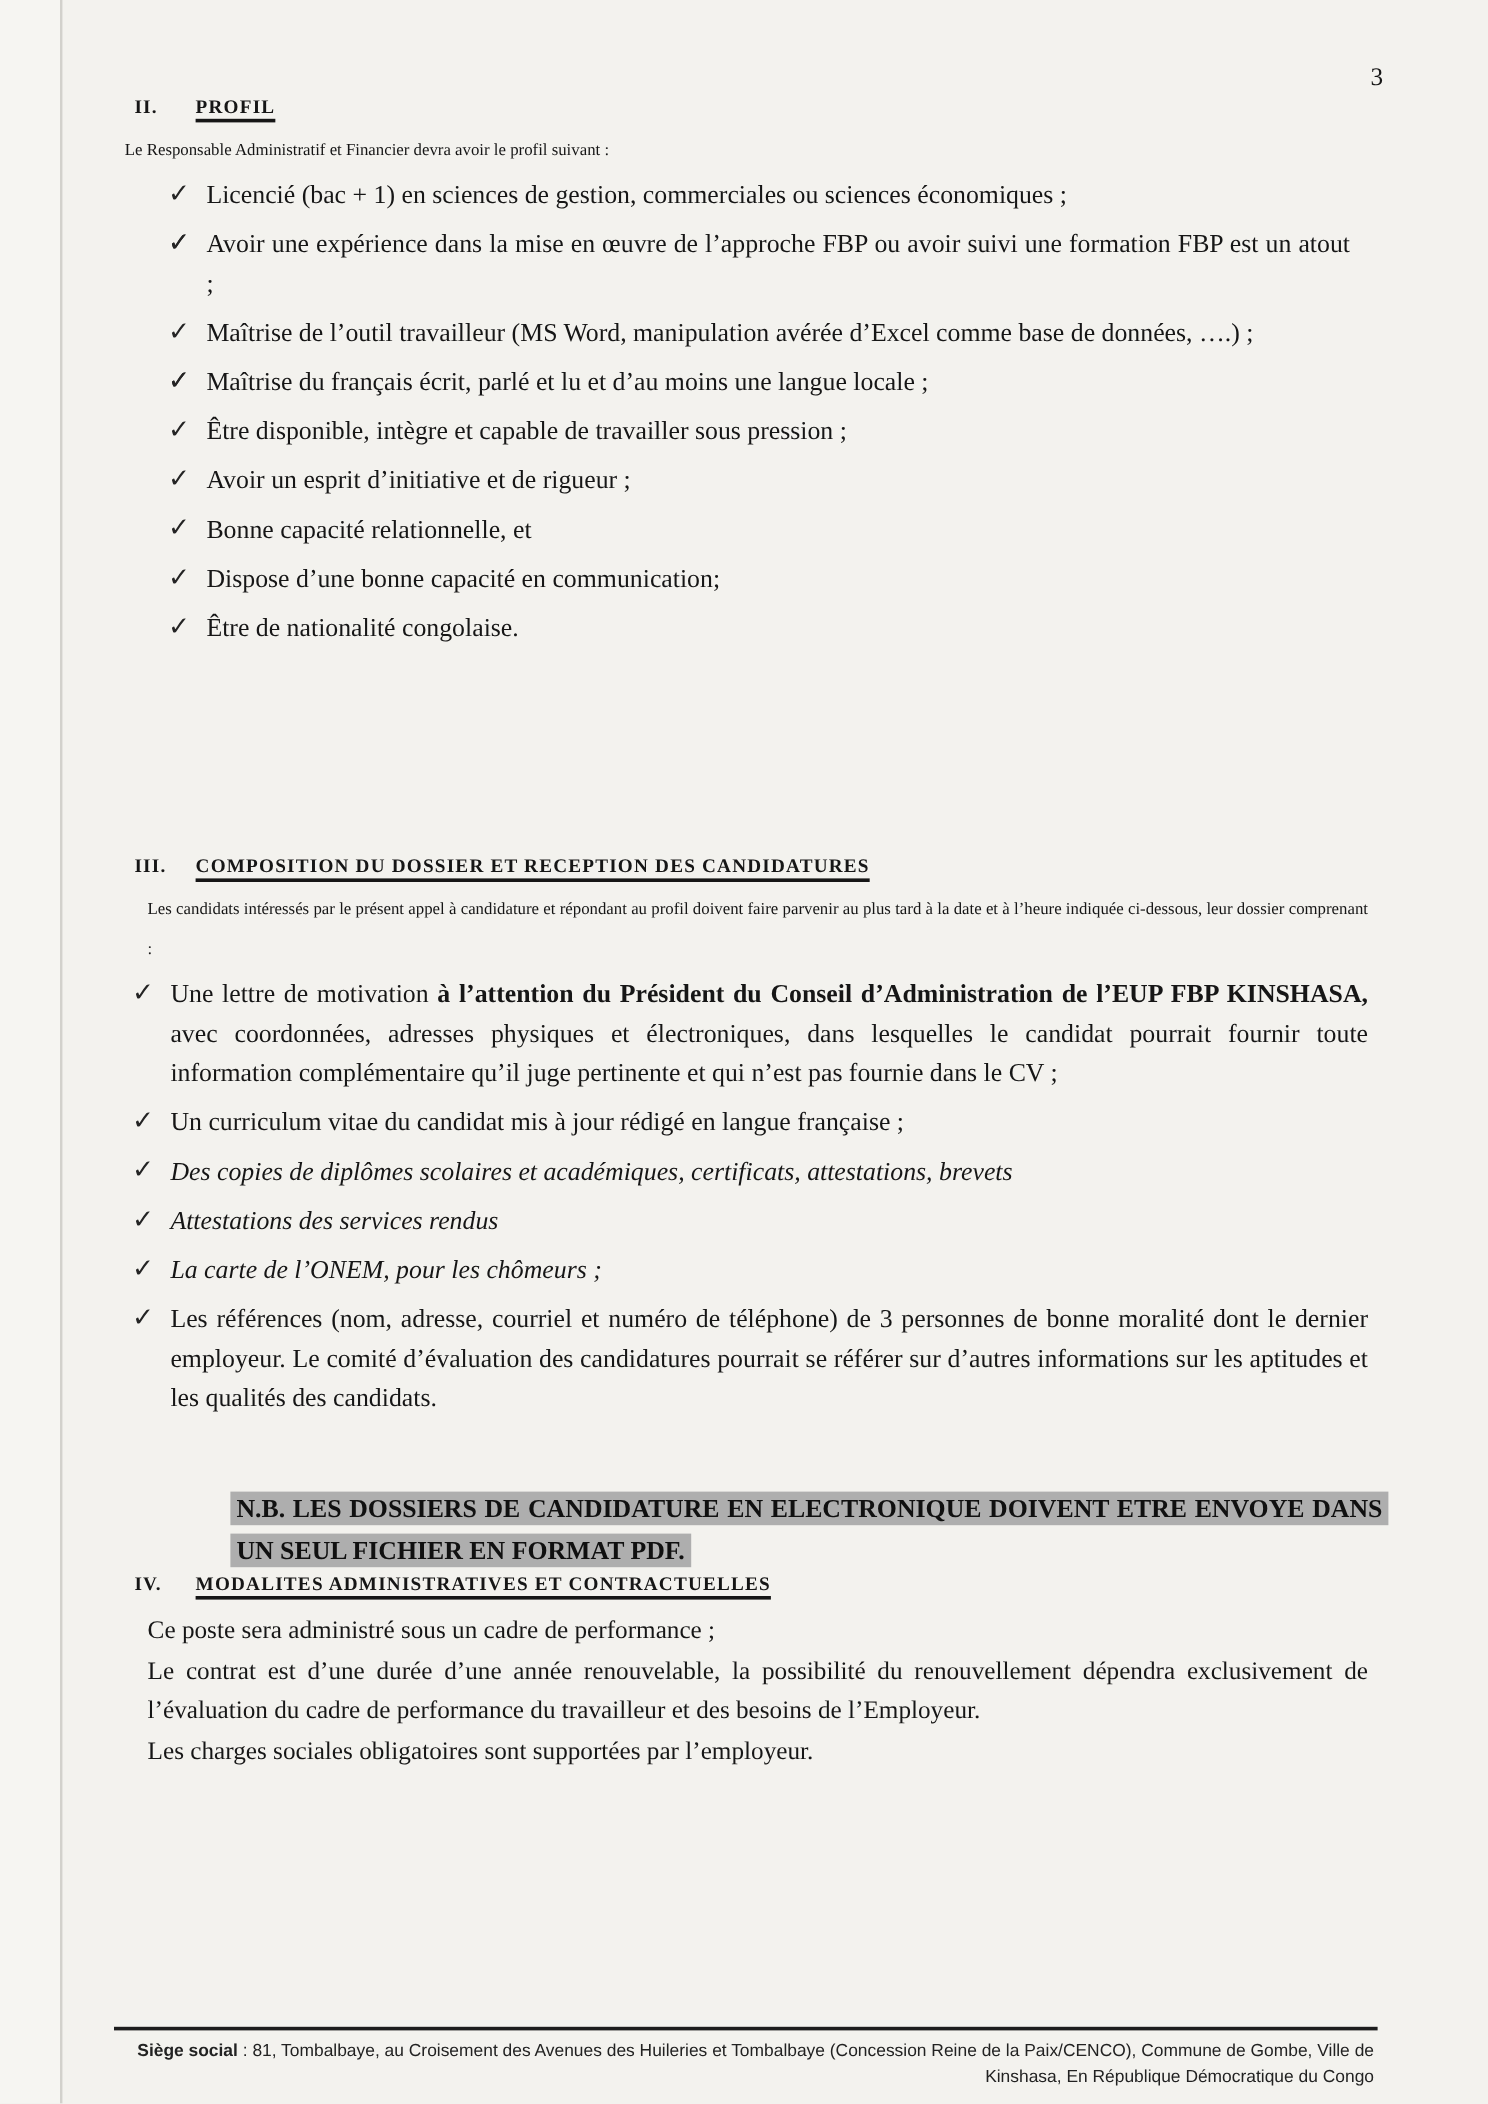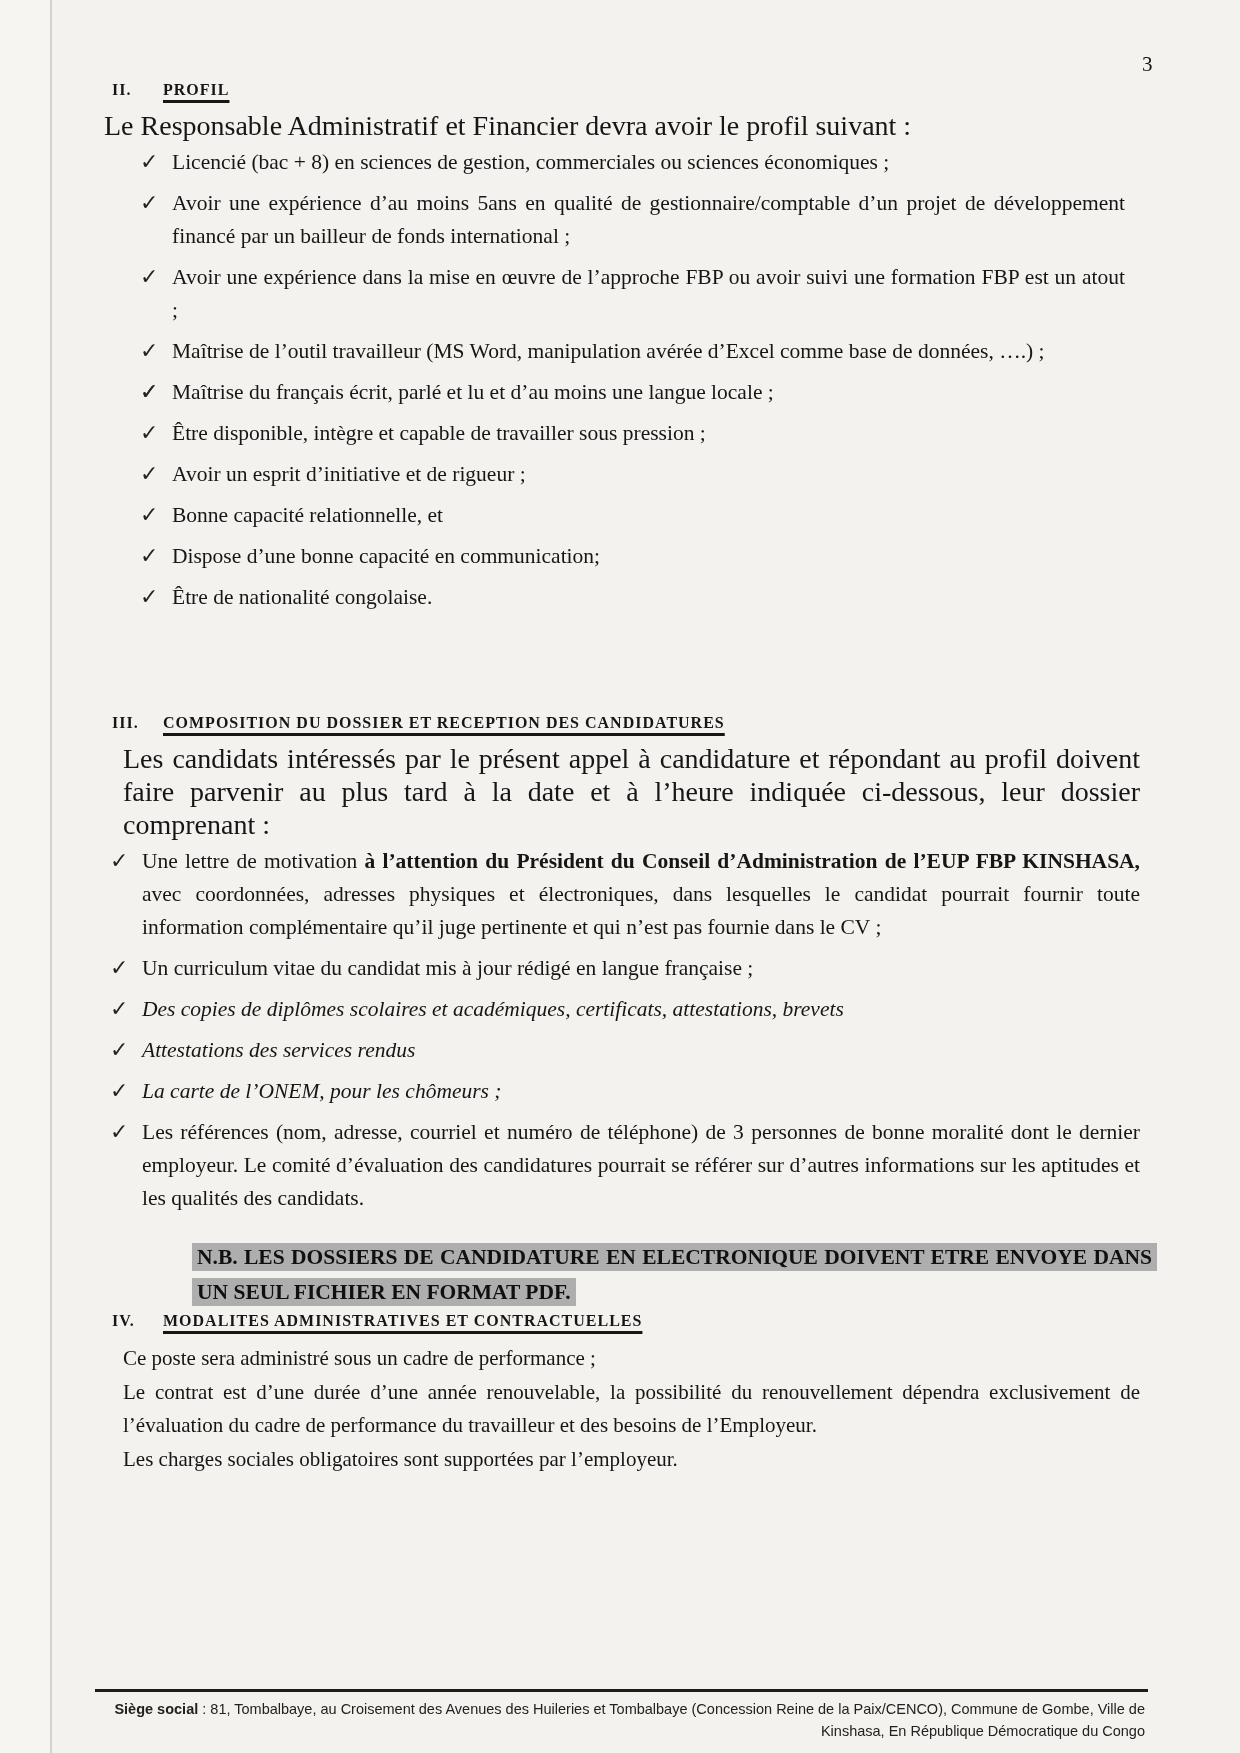--- a/index.html
+++ b/index.html
@@ -14,21 +14,21 @@
   .scan-margin{position:absolute;left:0;top:0;width:50px;height:100%;background:#f6f5f2;}
   .scan-line{position:absolute;left:50px;top:0;width:2px;height:100%;background:rgba(170,168,162,.45);}
   .page-number{position:absolute;left:1142px;top:52px;font-size:21px;}
   .sec{position:absolute;left:100px;width:1040px;}
   .sec-profil{top:75px;}
   .sec-composition{top:708px;}
   .sec-modalites{top:1306px;}
   .sec-head{margin:0;font-size:16px;font-weight:bold;letter-spacing:1px;line-height:30px;}
   .sec-num{display:inline-block;margin-left:12px;min-width:46px;}
   .sec-title{text-decoration:underline;text-decoration-thickness:2.5px;text-underline-offset:5px;}
-  .intro{margin:4px 0 0 4px;font-size:28px;line-height:33px;text-align:justify;}
+  .intro{margin:4px 0 0 4px;font-size:14px;line-height:33px;text-align:justify;}
   .intro-indent{margin-left:23px;}
   .checklist{list-style:none;margin:4px 0 0 0;padding:0;font-size:21.5px;}
   .list-profil{margin-left:40px;width:985px;}
   .list-composition{margin-left:10px;width:1030px;}
   .check-item{position:relative;padding-left:32px;margin:0 0 8px 0;line-height:33px;text-align:justify;}
   .checkmark{position:absolute;left:0;top:-1px;font-family:"DejaVu Sans",sans-serif;font-size:22px;color:#242424;}
   .b{font-weight:bold;margin-top:44px;}
   .i{font-style:italic;}
   .nb{position:absolute;left:170px;top:1240px;width:965px;font-size:21.5px;font-weight:bold;line-height:35px;text-align:justify;padding-left:22px;}
   .nb-highlight{background:#aeaeae;padding:2px 5px;box-decoration-break:clone;-webkit-box-decoration-break:clone;color:#101010;}
@@ -47,22 +47,22 @@
 
   <div class="page-number">3</div>
 
   <section class="sec sec-profil">
     <h2 class="sec-head">
       <span class="sec-num">II.</span>
       <span class="sec-title">PROFIL</span>
     </h2>
     <p class="intro">Le Responsable Administratif et Financier devra avoir le profil suivant :</p>
     <ul class="checklist list-profil">
-        <li class="check-item"><span class="checkmark">✓</span><span><span>Licencié (bac + 8) en sciences de gestion, commerciales ou sciences économiques ;</span></span></li>
-        <li class="check-item"><span class="checkmark">✓</span><span><span>Avoir une expérience d’au moins 5ans en qualité de gestionnaire/comptable d’un projet de développement financé par un bailleur de fonds international ;</span></span></li>
+        <li class="check-item"><span class="checkmark">✓</span><span><span>Licencié (bac + 1) en sciences de gestion, commerciales ou sciences économiques ;</span></span></li>
+        <li class="check-item"><span class="checkmark">✓</span></li>
         <li class="check-item"><span class="checkmark">✓</span><span><span>Avoir une expérience dans la mise en œuvre de l’approche FBP ou avoir suivi une formation FBP est un atout ;</span></span></li>
         <li class="check-item"><span class="checkmark">✓</span><span><span>Maîtrise de l’outil travailleur (MS Word, manipulation avérée d’Excel comme base de données,  ….) ;</span></span></li>
         <li class="check-item"><span class="checkmark">✓</span></li>
         <li class="check-item"><span class="checkmark">✓</span><span><span>Maîtrise du français écrit, parlé et lu et d’au moins une langue locale ;</span></span></li>
         <li class="check-item"><span class="checkmark">✓</span><span><span>Être disponible, intègre et capable de travailler sous pression ;</span></span></li>
         <li class="check-item"><span class="checkmark">✓</span><span><span>Avoir un esprit d’initiative et de rigueur ;</span></span></li>
         <li class="check-item"><span class="checkmark">✓</span><span><span>Bonne capacité relationnelle, et</span></span></li>
         <li class="check-item"><span class="checkmark">✓</span><span><span>Dispose d’une bonne capacité en communication;</span></span></li>
         <li class="check-item"><span class="checkmark">✓</span><span><span>Être de nationalité congolaise.</span></span></li>
       </ul>

